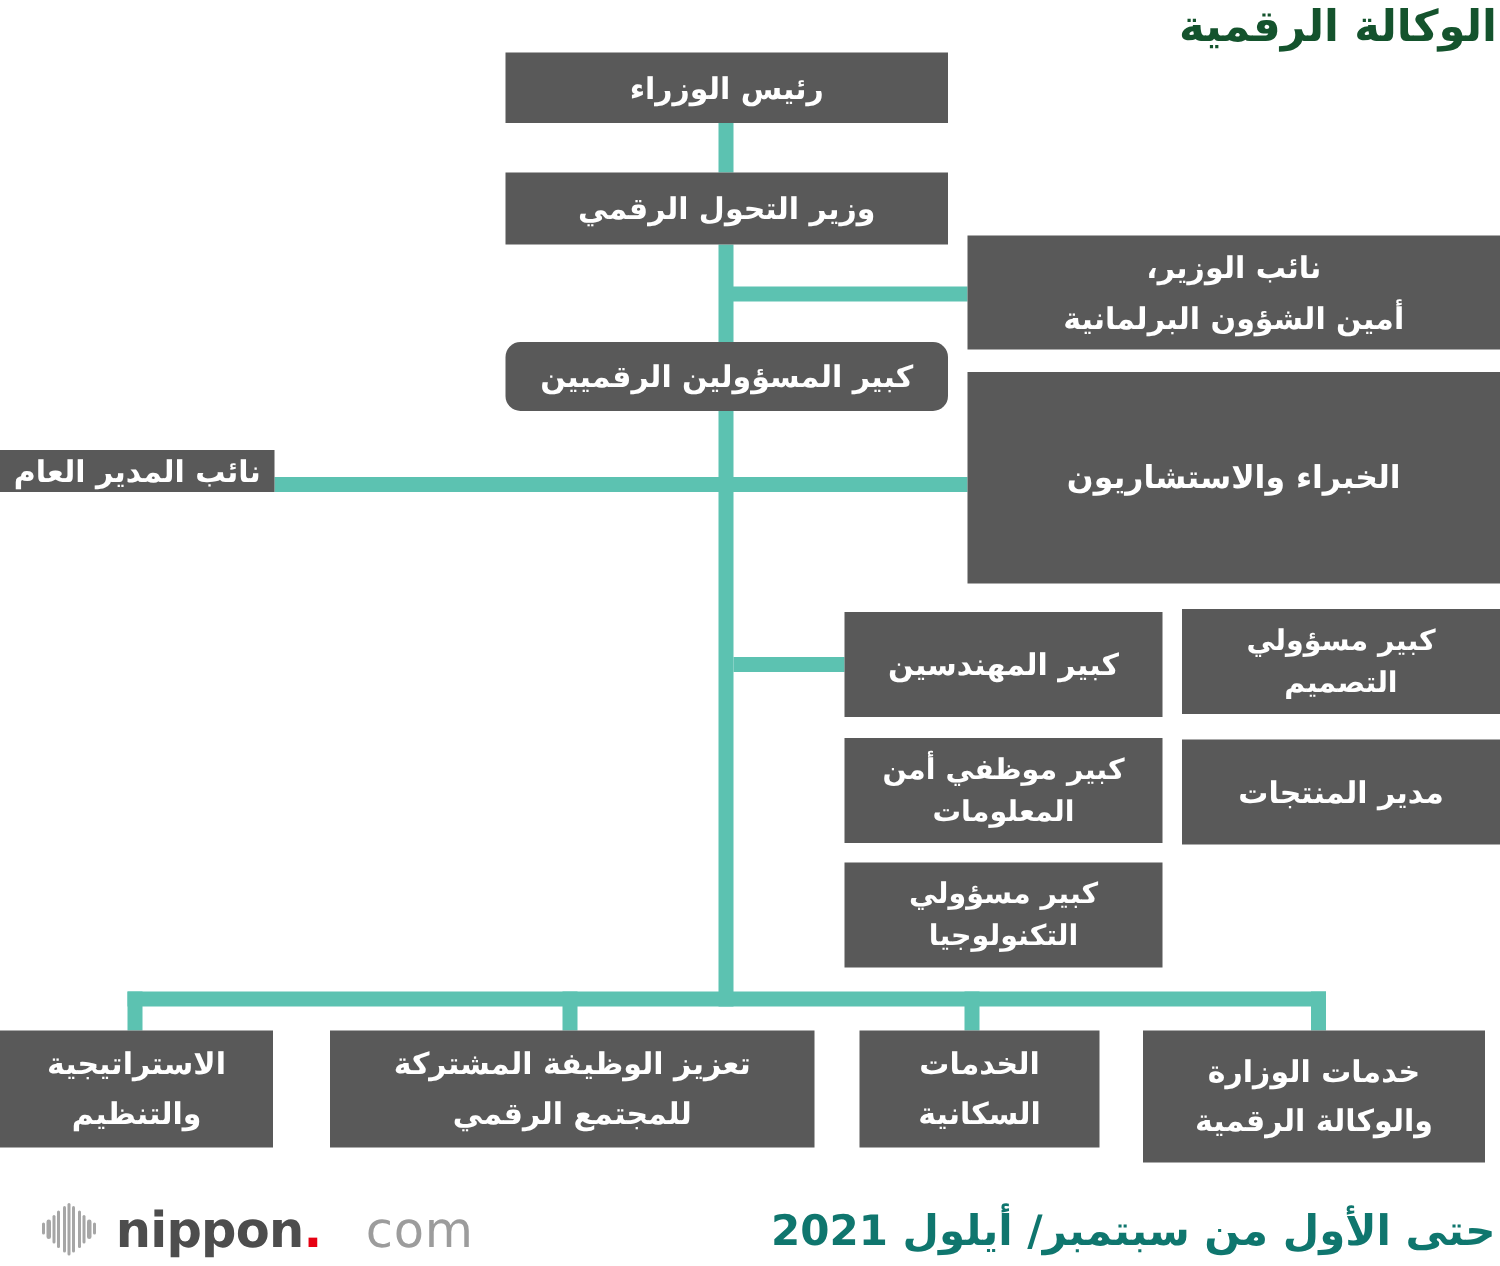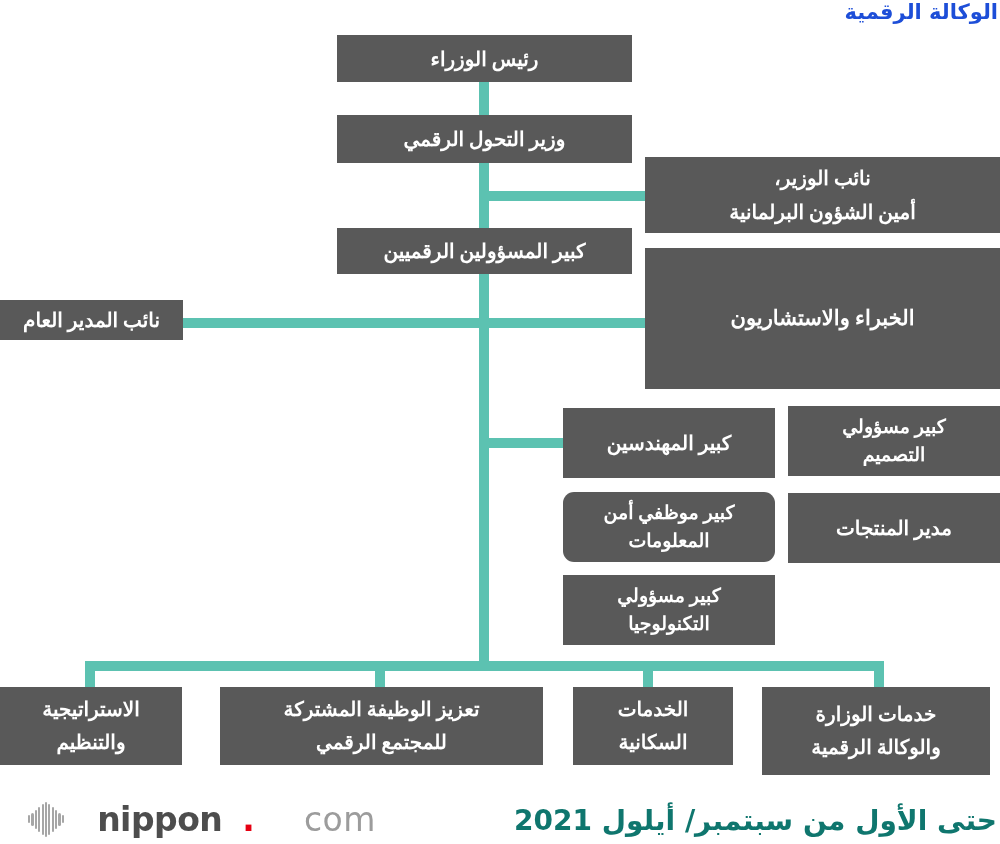--- a/index.html
+++ b/index.html
@@ -14,35 +14,34 @@
   .box {
     position:absolute;
     background:var(--box-gray, #595959);
     color:#ffffff;
     display:flex; flex-direction:column;
     align-items:center; justify-content:center;
     text-align:center;
     font-weight:bold;
     white-space:pre-line;
     line-height:1.6;
-    font-family:Liberation Serif, serif;
   }
   .box span { white-space:pre-line; }
 
   #b-pm     { left:337px; top:35px;  width:295px; height:47px; font-size:20px; }
   #b-min    { left:337px; top:115px; width:295px; height:48px; font-size:20px; }
   #b-depmin { left:645px; top:157px; width:355px; height:76px; font-size:20px; line-height:1.7; }
-  #b-cdo    { left:337px; top:228px; width:295px; height:46px; font-size:20px; }
-  #b-ddg    { left:0;     top:300px; width:183px; height:40px; font-size:20px; }
+  #b-cdo    { left:337px; top:228px; width:295px; height:46px; font-size:20px;border-radius:10px; }
+  #b-ddg    { left:0;     top:300px; width:183px; height:28px; font-size:20px; }
   #b-exp    { left:645px; top:248px; width:355px; height:141px; padding:6px 4px; }
   #b-exp .exp-title { font-size:21px; line-height:1.55; }
   #b-exp .exp-sub   { font-size:18px; line-height:1.55; }
   #b-ce     { left:563px; top:408px; width:212px; height:70px; font-size:20px;text-align:center; }
   #b-cdes   { left:788px; top:406px; width:212px; height:70px; font-size:19px; line-height:1.5; }
-  #b-ciso   { left:563px; top:492px; width:212px; height:70px; font-size:19px; line-height:1.5;border-radius:11px; }
+  #b-ciso   { left:563px; top:492px; width:212px; height:70px; font-size:19px; line-height:1.5; }
   #b-pmgr   { left:788px; top:493px; width:212px; height:70px; font-size:20px; }
   #b-cto    { left:563px; top:575px; width:212px; height:70px; font-size:19px; line-height:1.5; }
   #b-strat  { left:0;     top:687px; width:182px; height:78px; font-size:20px; line-height:1.65; }
   #b-common { left:220px; top:687px; width:323px; height:78px; font-size:20px; line-height:1.65; }
   #b-pop    { left:573px; top:687px; width:160px; height:78px; font-size:20px; line-height:1.65; }
   #b-msvc   { left:762px; top:687px; width:228px; height:88px; font-size:20px; line-height:1.65; }
 
   
   .line { position:absolute; background:var(--teal, #5cc2b1); }
   #l-v1 { left:479px; top:82px;  width:10px; height:33px; }
@@ -53,30 +52,30 @@
   #l-h3 { left:489px; top:438px; width:74px;  height:10px; }
   #l-h4 { left:85px;  top:661px; width:799px; height:10px; }
   #l-d1 { left:85px;  top:661px; width:10px; height:26px; }
   #l-d2 { left:375px; top:661px; width:10px; height:26px; }
   #l-d3 { left:643px; top:661px; width:10px; height:26px; }
   #l-d4 { left:874px; top:661px; width:10px; height:26px; }
 
   
   #chart-title {
     position:absolute; top:0; right:2px;
-    font-size:21px; font-weight:bold; color:#1d4ed8;
+    font-size:29px; font-weight:bold; color:#14532d;
   }
   #footnote {
     position:absolute; top:804px; right:3px;
     font-size:28px; font-weight:bold; color:#0f766e;
     direction:rtl;
   }
   #logo {
     position:absolute; left:28px; top:796px; height:46px;
-    display:flex; align-items:center; direction:ltr;gap:20px;
+    display:flex; align-items:center; direction:ltr;
   }
   #logo .wave {
     display:flex; align-items:center; margin-right:12px;
   }
   #logo .wave i {
     display:block; width:2.2px; margin-right:1.2px;
     background:#a6a6a6; border-radius:2px;
   }
   #logo .wave i:nth-child(1)  { height:8px; }
   #logo .wave i:nth-child(2)  { height:13px; }

